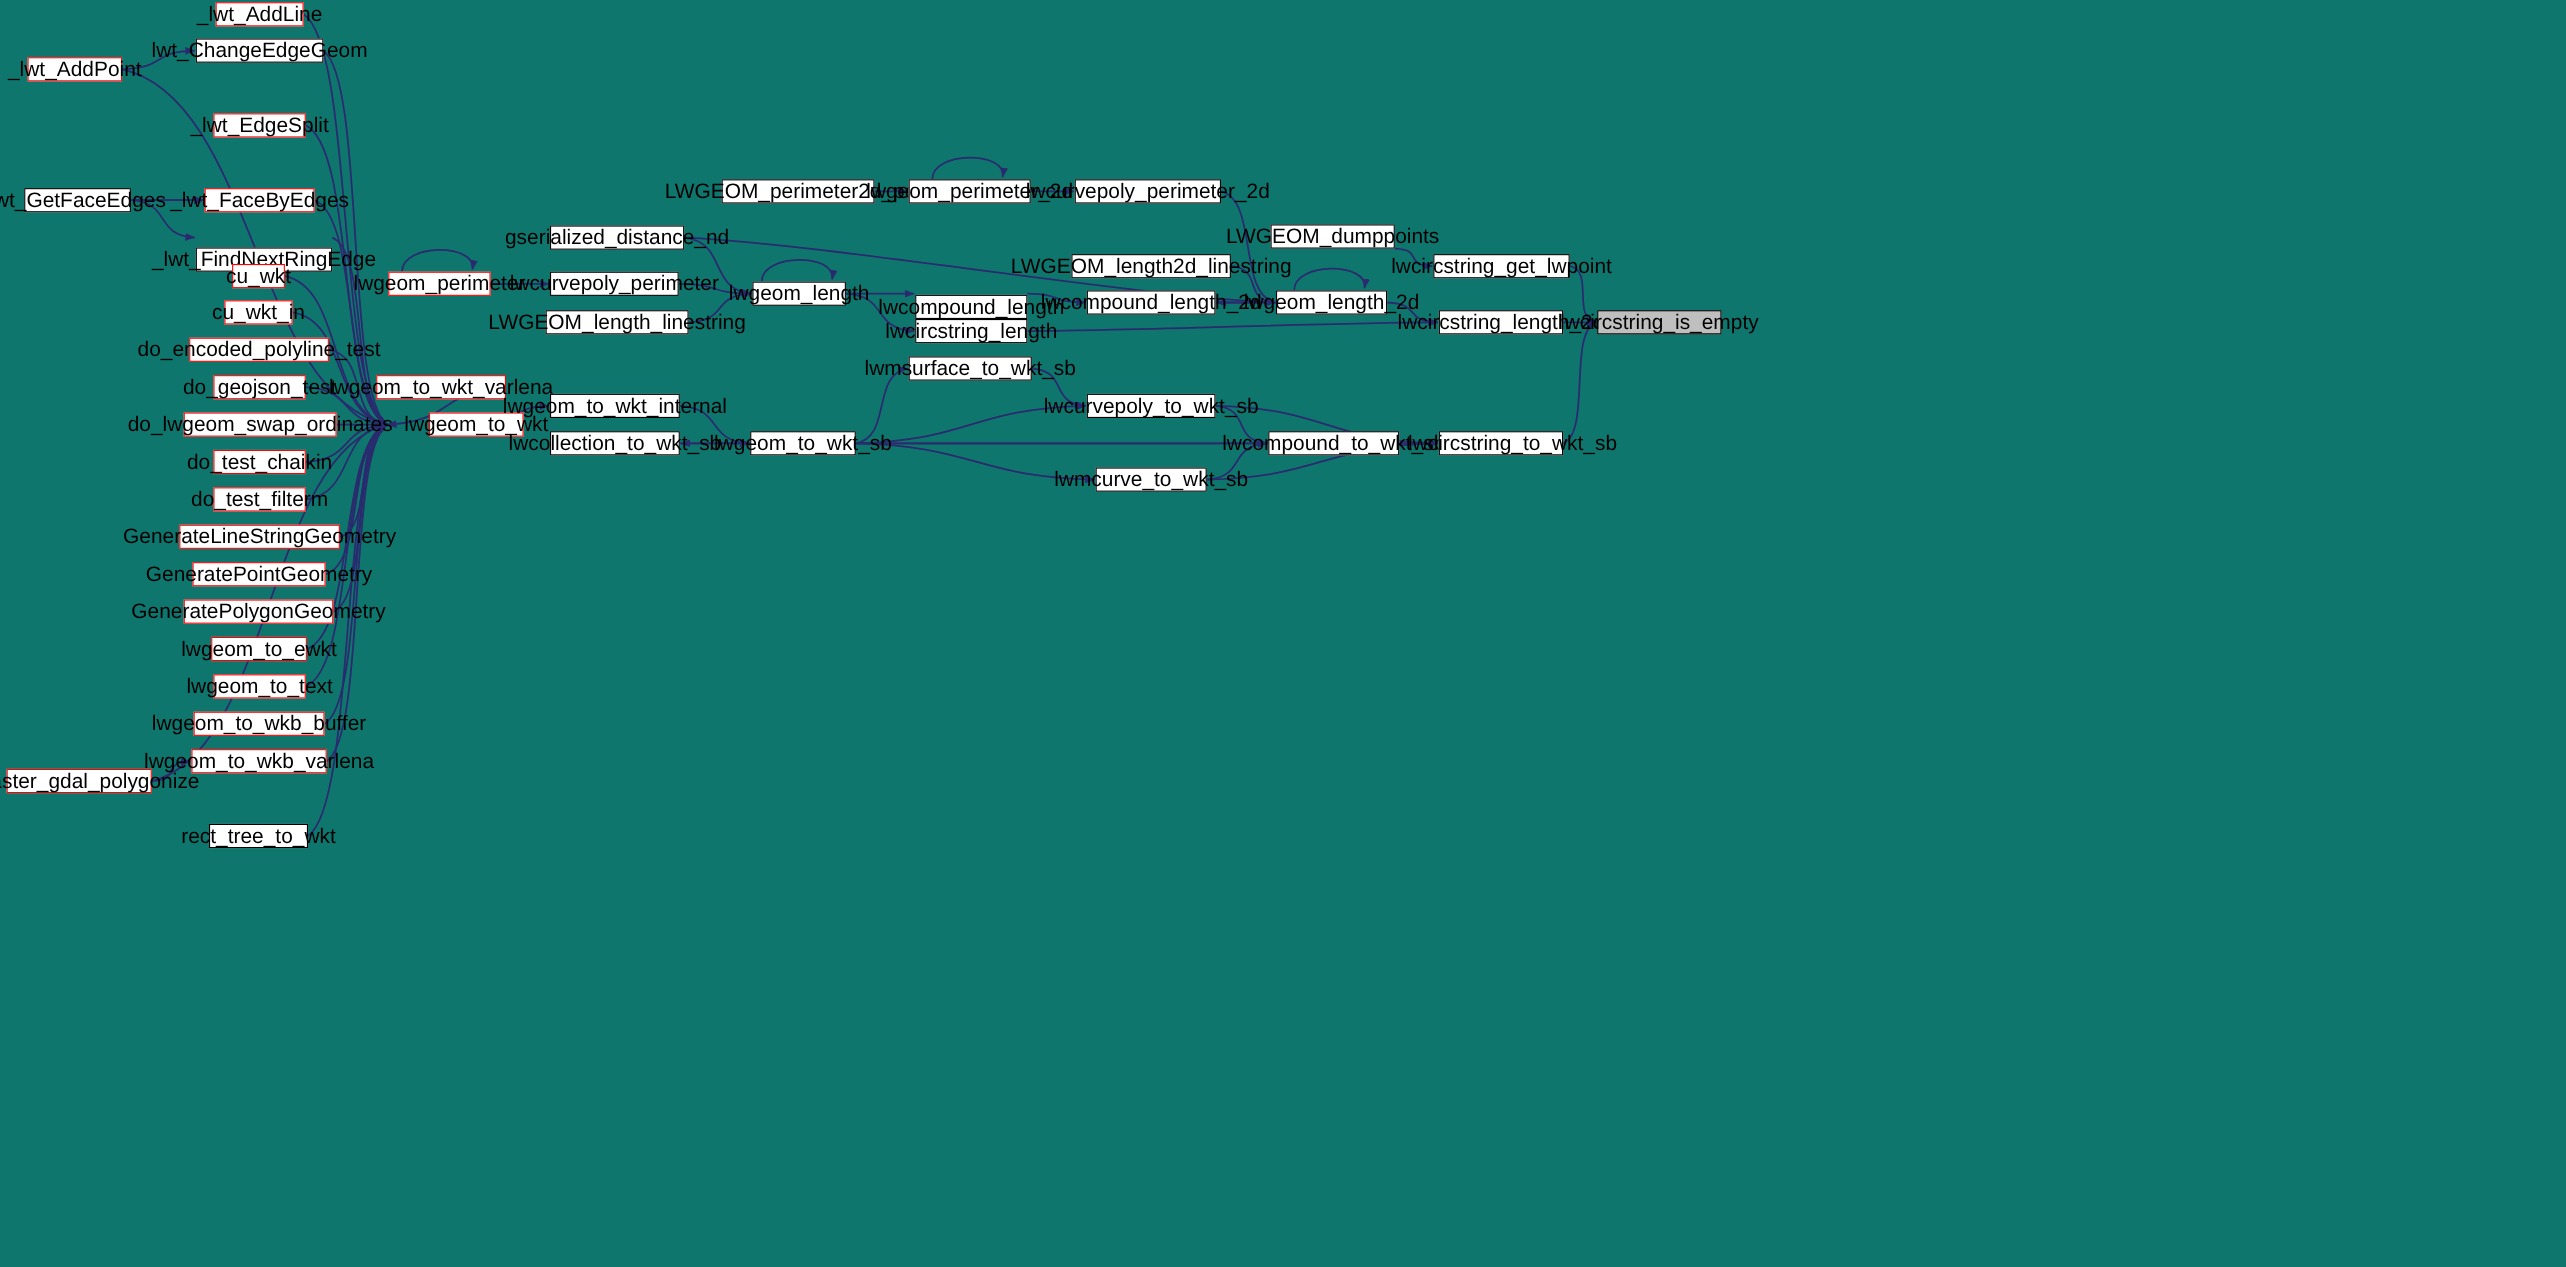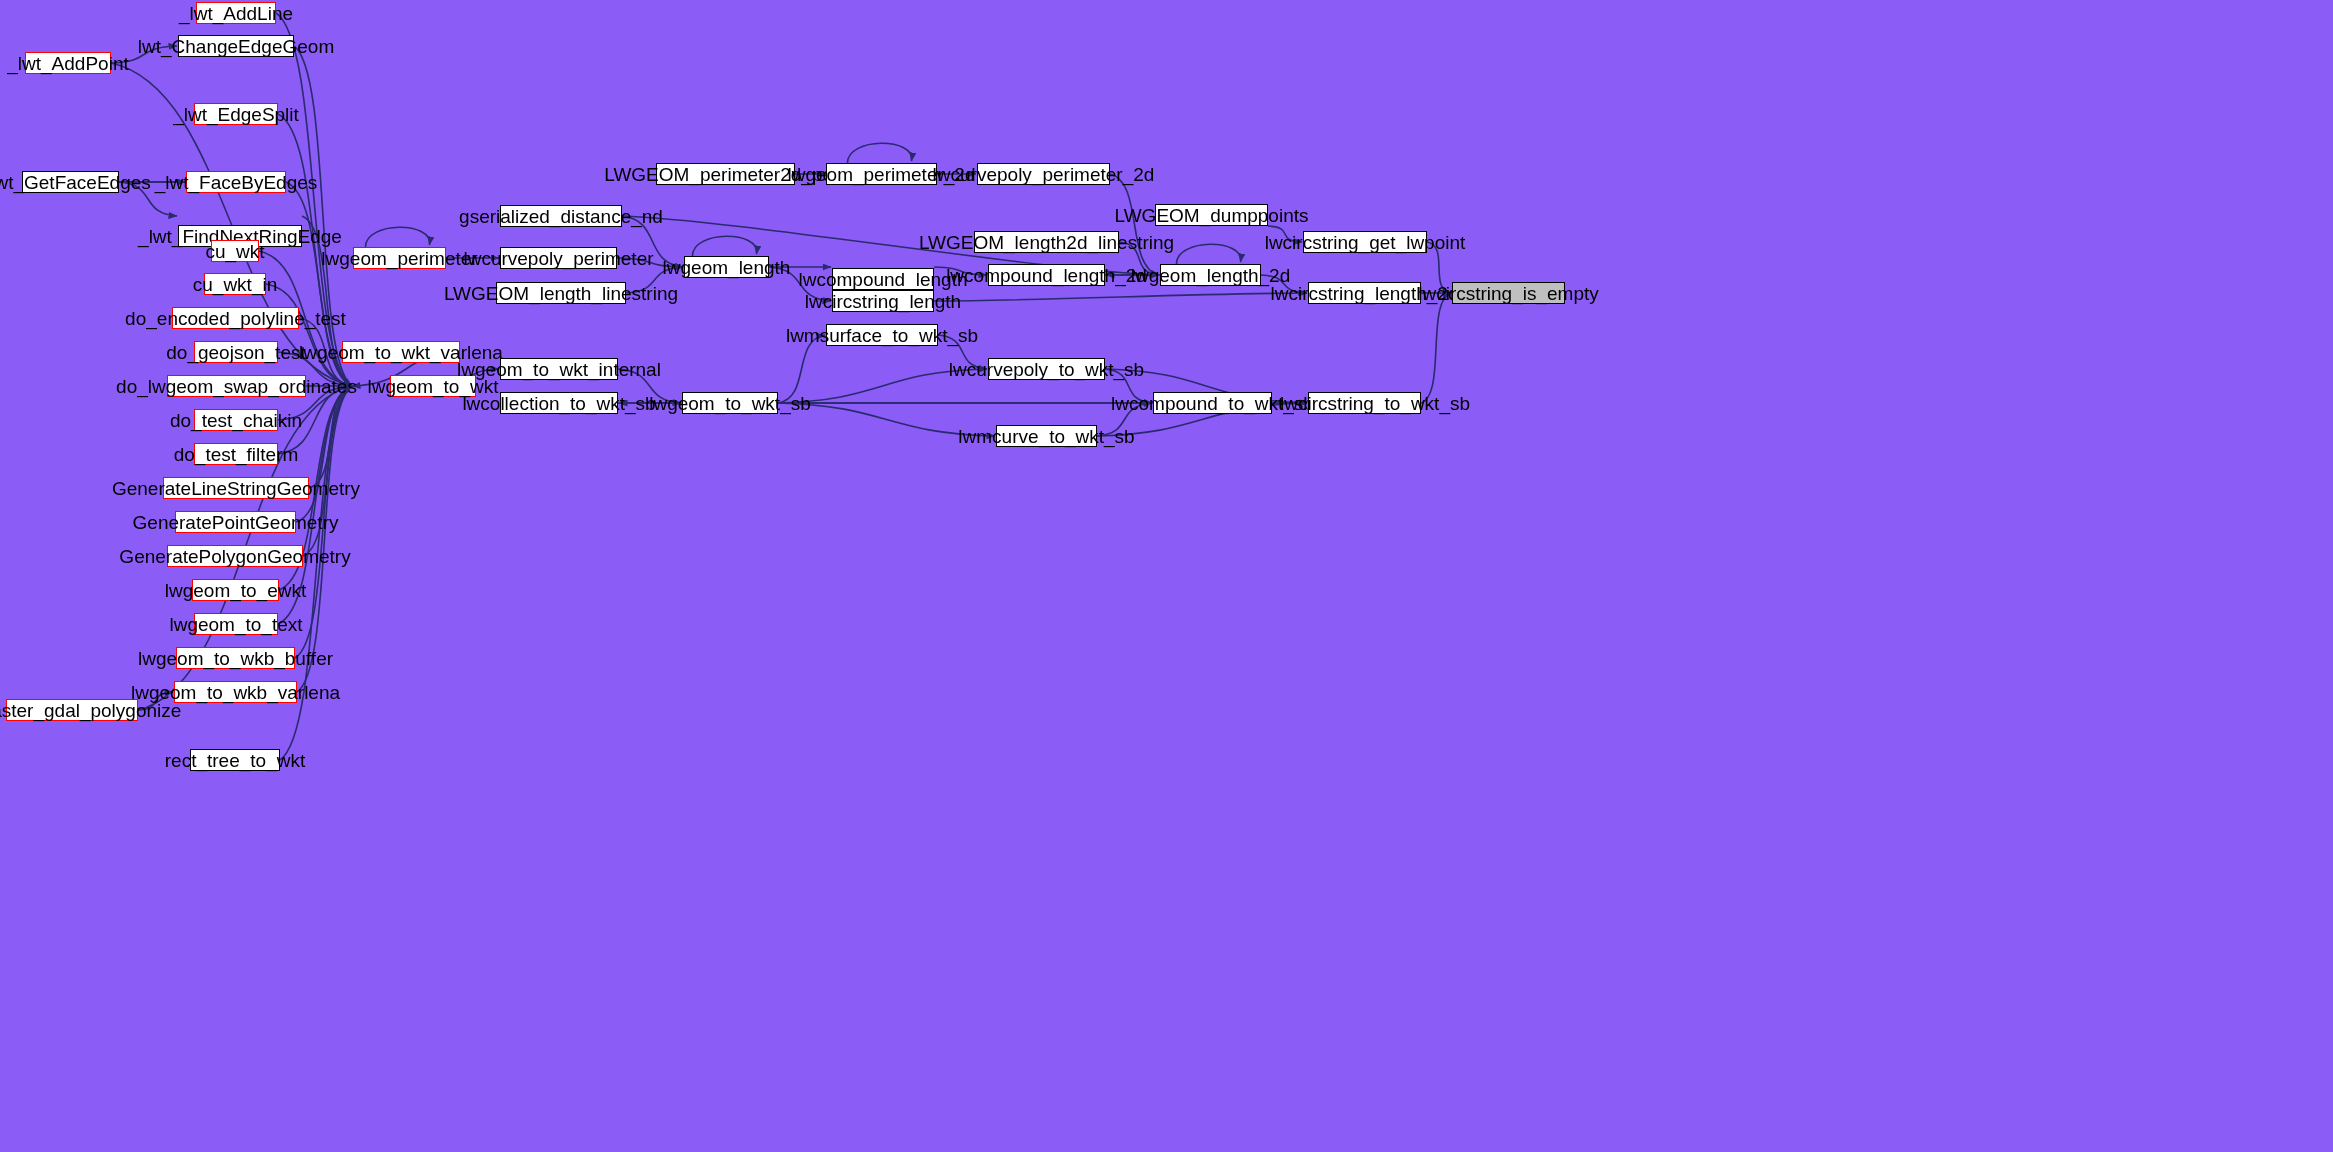--- a/index.html
+++ b/index.html
@@ -1,17 +1,17 @@
 <!DOCTYPE html>
 <html><head>
 <meta charset="utf-8">
 <style>
   html,body{margin:0;padding:0;background:#ffffff;}
   body{font-family:"Liberation Sans","DejaVu Sans",sans-serif;}
-  #graph{position:relative;width:2333px;height:1152px;background:#8b5cf6;overflow:hidden;}
+  #graph{position:relative;width:2333px;height:1152px;background:#0f766e;overflow:hidden;}
   #edges{position:absolute;left:0;top:0;width:2333px;height:1152px;pointer-events:none;}
   .node{position:absolute;box-sizing:border-box;display:flex;align-items:center;
         justify-content:center;background:#ffffff;border:1px solid #000;
         font-size:19px;line-height:1;color:#000;white-space:nowrap;letter-spacing:0px;}
   .node.red{border-color:#ff0000;}
   .node.hl{background:#bfbfbf;border-color:#000;}
   .node span{pointer-events:none;}
 </style>
 </head>
 <body>

